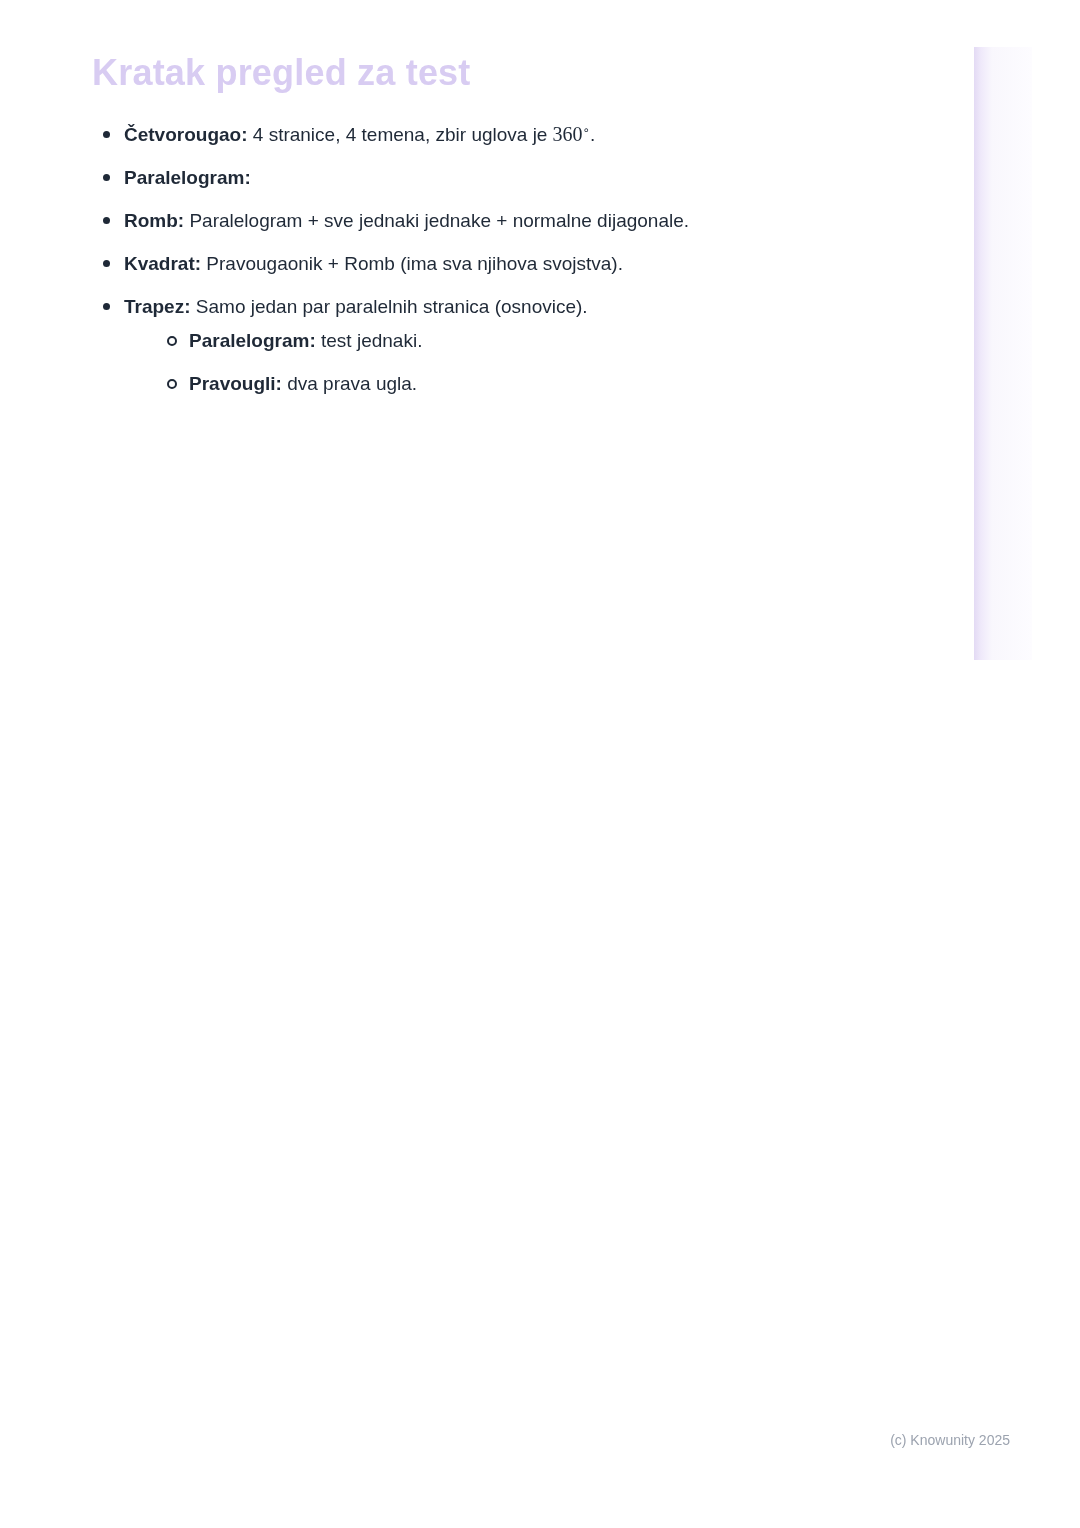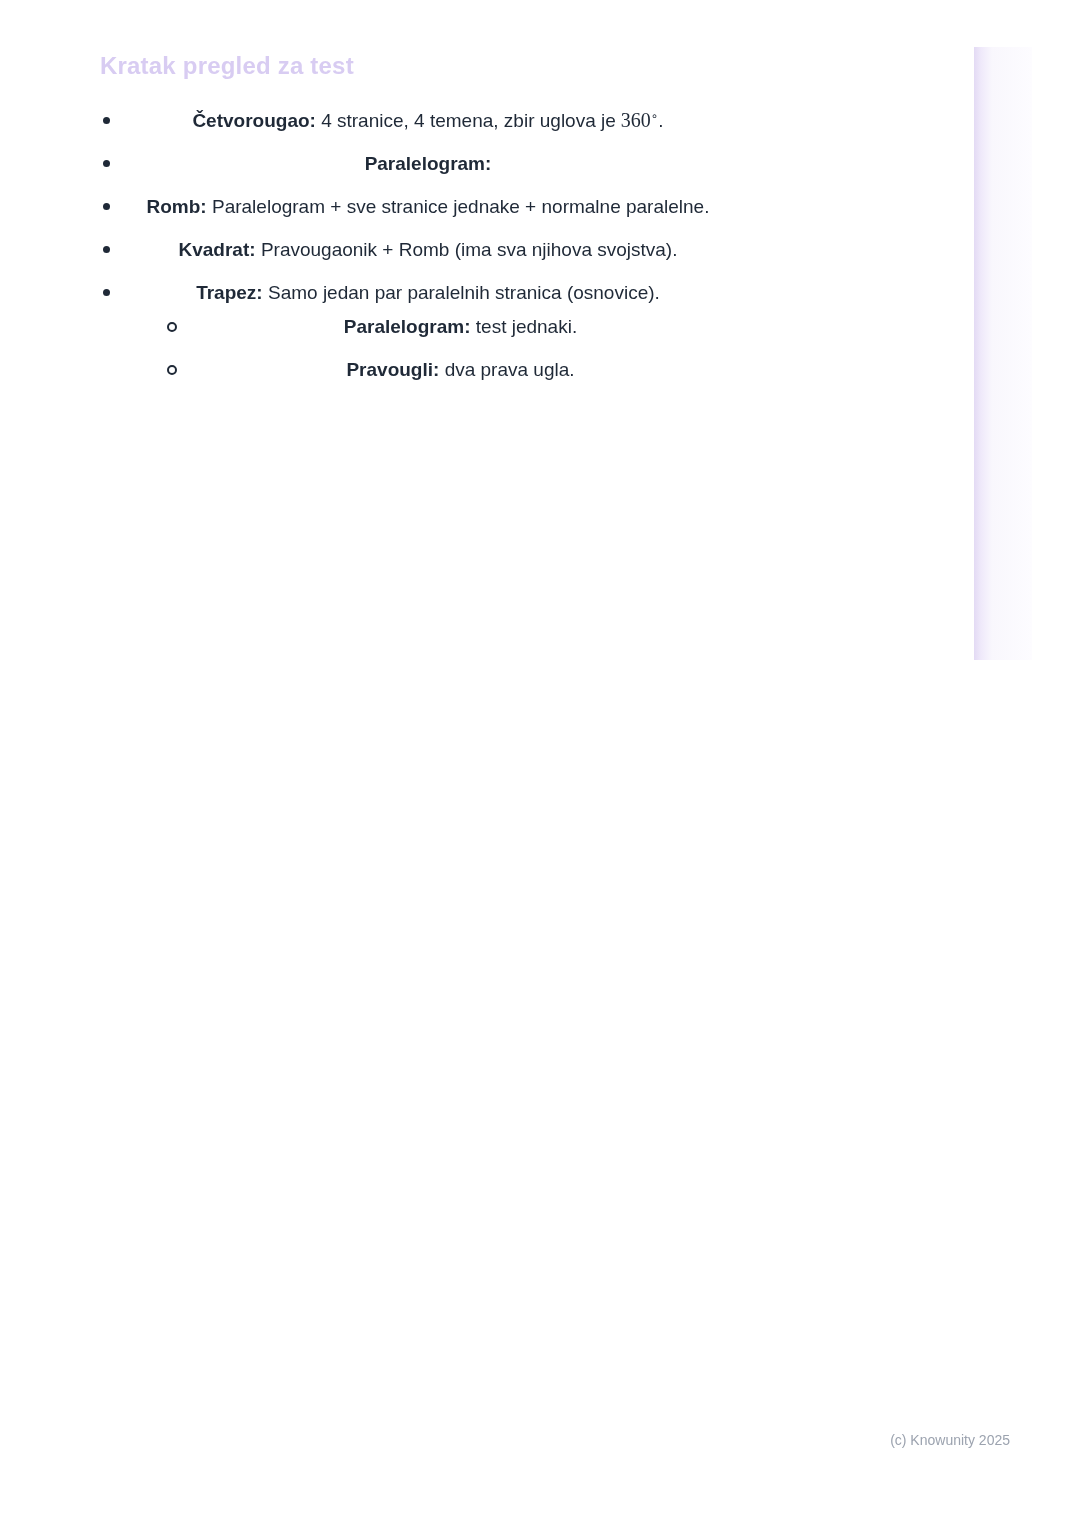--- a/index.html
+++ b/index.html
@@ -20,38 +20,37 @@
     left: 974px; top: 47px;
     width: 58px; height: 613px;
     background: linear-gradient(to right, #E3DAF4 0px, #EFE9FA 7px, #F9F7FD 18px, #FDFCFF 58px);
   }
   .content {
     position: absolute;
     left: 92px; top: 52px;
     width: 700px;
   }
   h1.title {
-    margin: 0 0 22px 8px;
-    font-size: 24px;
+    margin: 0 0 22px 0;
+    font-size: 36px;
     font-weight: 700;
     color: #D8CCF2;
     letter-spacing: 0.2px;
   }
   ul.blist, ul.sublist {
     list-style: none;
     margin: 0; padding: 0;
     max-width: 640px;
   }
   ul.blist > li {
     position: relative;
     padding-left: 32px;
     font-size: 19px;
     line-height: 37px;
     margin-bottom: 6px;
-    text-align: center;
   }
   ul.blist > li::before {
     content: "";
     position: absolute;
     left: 11px; top: 15px;
     width: 7px; height: 7px;
     border-radius: 50%;
     background: #1F2937;
   }
   ul.sublist {
@@ -115,21 +114,21 @@
       <li>
         <span class="lbl">Četvorougao:</span><span>4 stranice, 4 temena, zbir uglova je</span><span class="math"> 360</span><span class="deg">∘</span><span class="suffix">.</span>
       </li>
 
       <li>
         <span class="lbl">Paralelogram:</span><span></span>
       </li>
 
 
       <li>
-        <span class="lbl">Romb:</span><span>Paralelogram + sve stranice jednake + normalne paralelne.</span>
+        <span class="lbl">Romb:</span><span>Paralelogram + sve jednaki jednake + normalne dijagonale.</span>
       </li>
 
       <li>
         <span class="lbl">Kvadrat:</span><span>Pravougaonik + Romb (ima sva njihova svojstva).</span>
       </li>
 
       <li>
         <span class="lbl">Trapez:</span><span>Samo jedan par paralelnih stranica (osnovice).</span>
         <ul class="sublist">
           <li>

